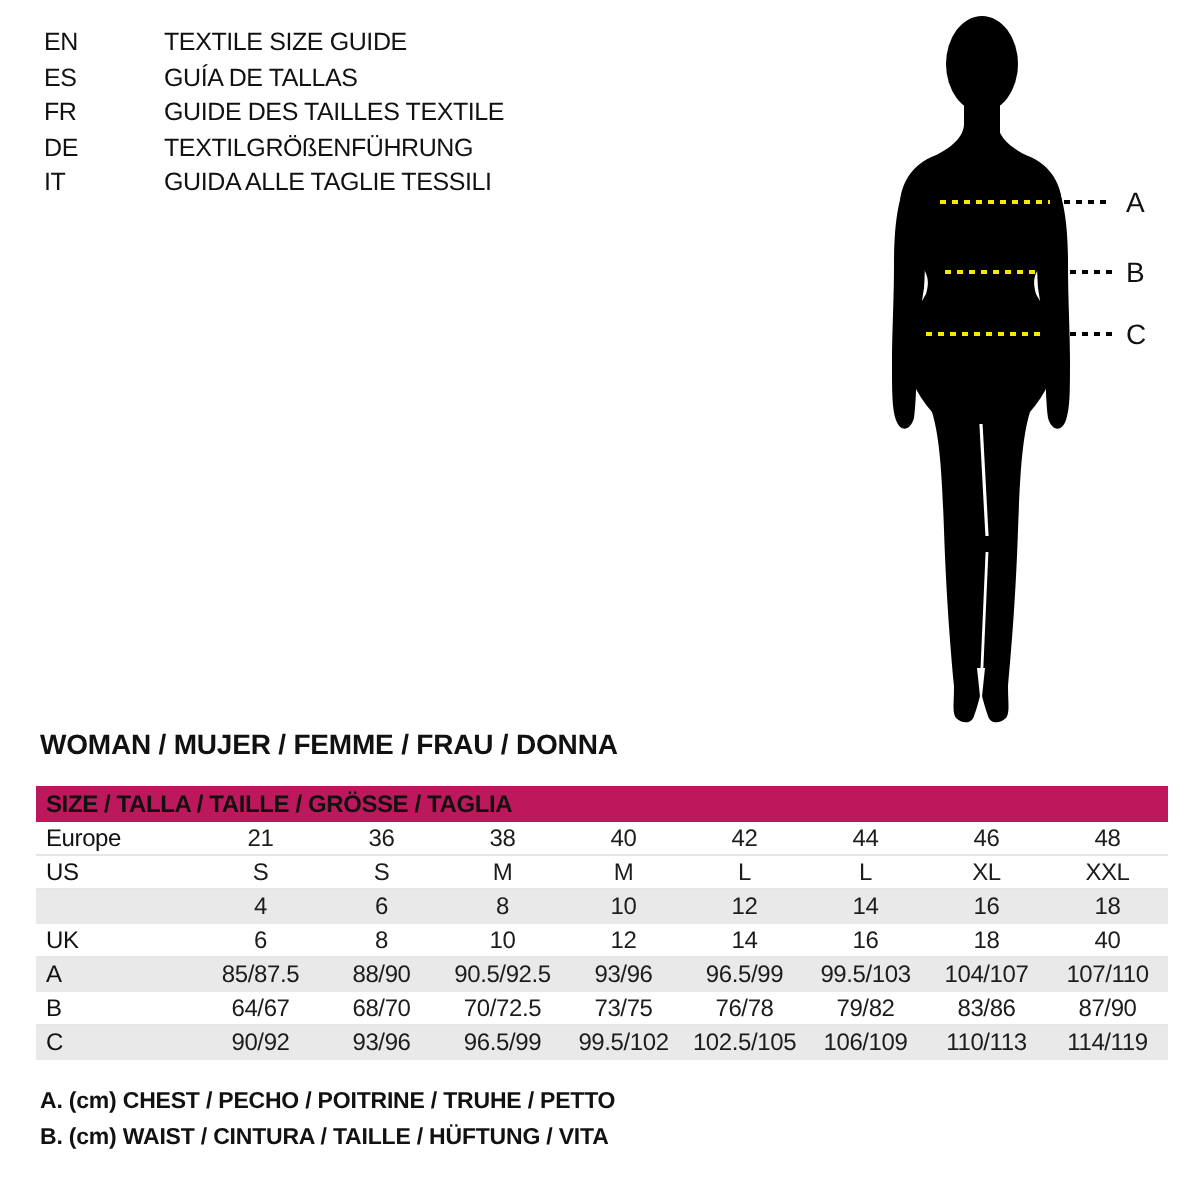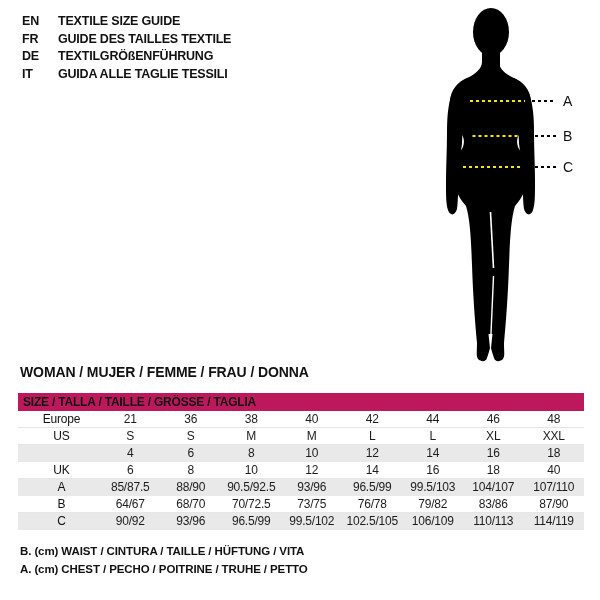--- a/index.html
+++ b/index.html
@@ -2,53 +2,57 @@
 <html><head>
 <meta charset="utf-8">
 <style>
   html,body{margin:0;padding:0;}
   body{
     width:600px;height:600px;position:relative;background:#fff;
     font-family:"Liberation Sans", sans-serif;color:#111;overflow:hidden;
   }
   
   .lang-block{position:absolute;left:22px;top:13px;}
-  .lang-row{display:flex;font-weight:bold;font-size:12.5px;line-height:17.6px;letter-spacing:-0.2px;}
+  .lang-row{display:flex;font-weight:normal;font-size:12.5px;line-height:17.6px;letter-spacing:-0.2px;gap:24px;}
   .lang-code{width:36px;flex:0 0 36px;}
   
   .figure-svg{position:absolute;left:420px;top:6px;width:160px;height:360px;}
   .mline{position:absolute;height:2px;background-image:repeating-linear-gradient(90deg,#000 0 3px,transparent 3px 6px);}
   #leader-a{left:532px;top:100px;width:24px;}
   #leader-b{left:535px;top:135px;width:21px;}
   #leader-c{left:529px;top:166px;width:27px;}
   .mlabel{position:absolute;font-size:14px;line-height:14px;color:#111;}
   #mlabel-a{left:563px;top:94px;}
   #mlabel-b{left:563px;top:129px;}
   #mlabel-c{left:563px;top:160px;}
   
   .section-title{position:absolute;left:20px;top:364px;font-size:14px;font-weight:bold;letter-spacing:-0.1px;}
   
   .sizetable{position:absolute;left:18px;top:393px;width:566px;font-size:12px;letter-spacing:-0.2px;}
   .st-header{background:#be185d;font-weight:bold;height:18px;line-height:18px;padding-left:5px;box-sizing:border-box;}
   .st-row{display:grid;grid-template-columns:82px repeat(8,1fr);height:17px;line-height:16px;align-items:center;
           box-sizing:border-box;border-bottom:1px solid #e6e6e6;background:#fff;}
   .st-row.shaded{background:#e9e9e9;border-bottom-color:#e9e9e9;}
-  .st-label{padding-left:5px;text-align:center;}
+  .st-label{padding-left:5px;text-align:left;}
   .st-cell{text-align:center;color:#1c1c1c;}
   
   .legend-block{position:absolute;left:20px;top:543px;}
   .legend-row{font-weight:bold;font-size:11.5px;line-height:17.5px;letter-spacing:-0.1px;}
 </style>
 </head>
 <body>
 
 <div class="lang-block">
     <div class="lang-row">
       <span class="lang-code">EN</span>
       <span class="lang-label">TEXTILE SIZE GUIDE</span>
+    </div>
+    <div class="lang-row">
+      <span class="lang-code">ES</span>
+      <span class="lang-label">GUÍA DE TALLAS</span>
     </div>
     <div class="lang-row">
       <span class="lang-code">FR</span>
       <span class="lang-label">GUIDE DES TAILLES TEXTILE</span>
     </div>
     <div class="lang-row">
       <span class="lang-code">DE</span>
       <span class="lang-label">TEXTILGRÖßENFÜHRUNG</span>
     </div>
     <div class="lang-row">
@@ -171,15 +175,15 @@
         <div class="st-cell">99.5/102</div>
         <div class="st-cell">102.5/105</div>
         <div class="st-cell">106/109</div>
         <div class="st-cell">110/113</div>
         <div class="st-cell">114/119</div>
       </div>
     </div>
 </div>
 
 <div class="legend-block">
+    <div class="legend-row">A. (cm) CHEST / PECHO / POITRINE / TRUHE / PETTO</div>
     <div class="legend-row">B. (cm) WAIST / CINTURA / TAILLE / HÜFTUNG / VITA</div>
-    <div class="legend-row">A. (cm) CHEST / PECHO / POITRINE / TRUHE / PETTO</div>
   </div>
 
 </body></html>

